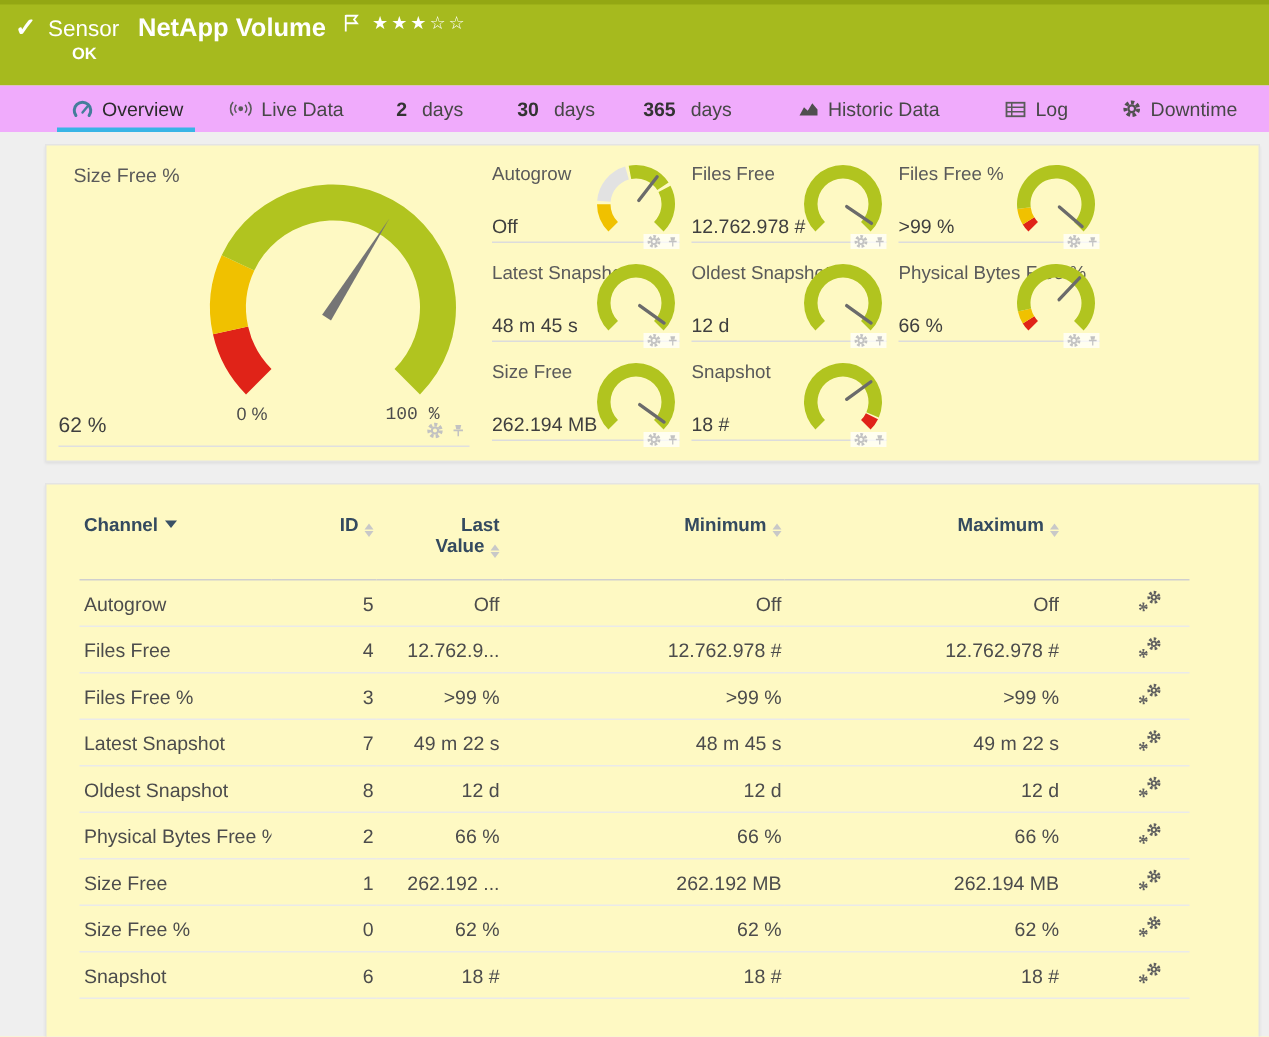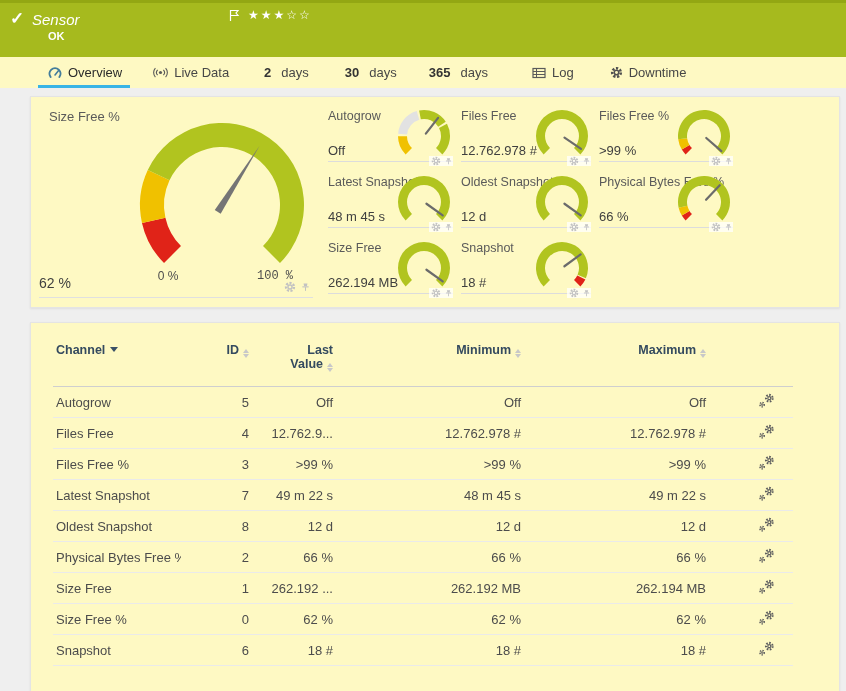--- a/index.html
+++ b/index.html
@@ -4,27 +4,27 @@
 <style>
   html,body{margin:0;padding:0;}
   body{
     width:846px;height:691px;position:relative;overflow:hidden;
     background:#efefef;font-family:"Liberation Sans",sans-serif;
     -webkit-font-smoothing:antialiased;
   }
   
   .topbar{position:absolute;top:0;left:0;right:0;height:54px;background:#a6ba1e;border-top:3px solid #93a713;}
   .topbar .check{position:absolute;left:10px;top:5px;color:#fff;font-size:17px;font-weight:bold;}
-  .topbar .kind{position:absolute;left:32px;top:8px;color:#fff;font-size:15px;font-style:italic;}
+  .topbar .kind{position:absolute;left:32px;top:8px;color:#fff;font-size:15px;}
   .topbar .title{position:absolute;left:92px;top:6px;color:#fff;font-size:17px;font-weight:bold;}
   .topbar .flag{position:absolute;left:229px;top:6px;width:11px;height:13px;color:#fff;}
   .topbar .stars{position:absolute;left:248px;top:5px;color:#fff;font-size:12px;letter-spacing:2px;}
   .topbar .ok{position:absolute;left:48px;top:27px;color:#fff;font-size:11px;font-weight:bold;}
   
-  .tabbar{position:absolute;top:57px;left:0;right:0;height:31px;background:#fef9c3;display:flex;align-items:stretch;padding-left:48px;}
+  .tabbar{position:absolute;top:57px;left:0;right:0;height:31px;background:#f0abfc;display:flex;align-items:stretch;padding-left:48px;}
   .tab{position:relative;display:flex;align-items:center;gap:6px;font-size:13px;color:#474747;cursor:pointer;white-space:nowrap;}
   .tab svg{display:block;}
   .tab .num{font-weight:bold;color:#333;margin-right:4px;}
   .tab.active{color:#2b2b2b;}
   .tab.active::after{content:'';position:absolute;left:-10px;right:-8px;bottom:0;height:3px;background:#39b4e6;}
   
   .panel{position:absolute;left:30px;width:810px;background:#fef9c3;border:1px solid #e4e4e4;box-sizing:border-box;box-shadow:0 1px 2px rgba(0,0,0,.07);}
   #gauge-panel{top:96px;height:212px;}
   #table-panel{top:322px;height:372px;}
   
@@ -80,20 +80,21 @@
       <circle cx="10.8" cy="5.2" r="1.5" fill="none" stroke="currentColor" stroke-width="1.2"></circle>
       <circle cx="3.6" cy="11.6" r="2.1" fill="none" stroke="currentColor" stroke-width="1.7" stroke-dasharray="1.2 1.1"></circle>
       <circle cx="3.6" cy="11.6" r="0.8" fill="none" stroke="currentColor" stroke-width="1"></circle>
     </g>
   </defs>
 </svg>
 
 <div class="topbar">
   <span class="check">✓</span>
   <span class="kind">Sensor</span>
+  <span class="title">NetApp Volume</span>
   <svg class="flag" viewBox="0 0 11 13">
     <path d="M1.5,1 V12 M1.5,1.5 H9 L7,4 9,6.5 H1.5" fill="none" stroke="#fff" stroke-width="1.2"></path>
   </svg>
   <span class="stars">★★★☆☆</span>
   <span class="ok">OK</span>
 </div>
 
 <div class="tabbar">
   <div class="tab active">
     <svg width="14" height="14" viewBox="0 0 14 14">
@@ -114,20 +115,26 @@
     <span class="num">2</span>
     <span>days</span>
   </div>
   <div class="tab" style="margin-left:36px">
     <span class="num">30</span>
     <span>days</span>
   </div>
   <div class="tab" style="margin-left:32px">
     <span class="num">365</span>
     <span>days</span>
+  </div>
+  <div class="tab" style="margin-left:44px">
+    <svg width="14" height="13" viewBox="0 0 14 13">
+      <polygon points="1,11 4,5.5 6.5,7.8 9.5,2.8 13,7 13,11" fill="#4f4f4f"></polygon>
+    </svg>
+    <span>Historic Data</span>
   </div>
   <div class="tab" style="margin-left:44px">
     <svg width="14" height="12" viewBox="0 0 14 12">
       <rect x="1" y="1.5" width="12" height="9" fill="none" stroke="#5a5a5a" stroke-width="1.2"></rect>
       <path d="M1,4.5 h12 M1,7.5 h12 M4.5,1.5 v9" stroke="#5a5a5a" stroke-width="1"></path>
     </svg>
     <span>Log</span>
   </div>
   <div class="tab" style="margin-left:36px">
     <svg width="13" height="13" viewBox="0 0 14 14" style="color:#515151">

